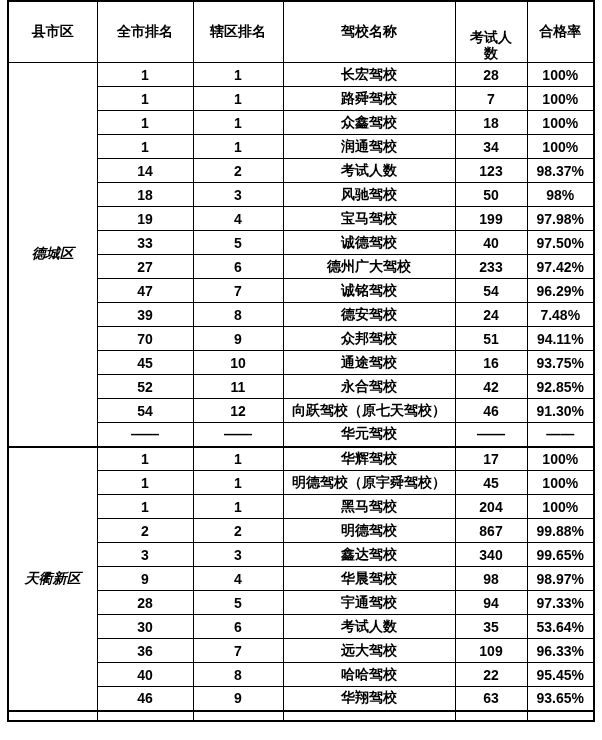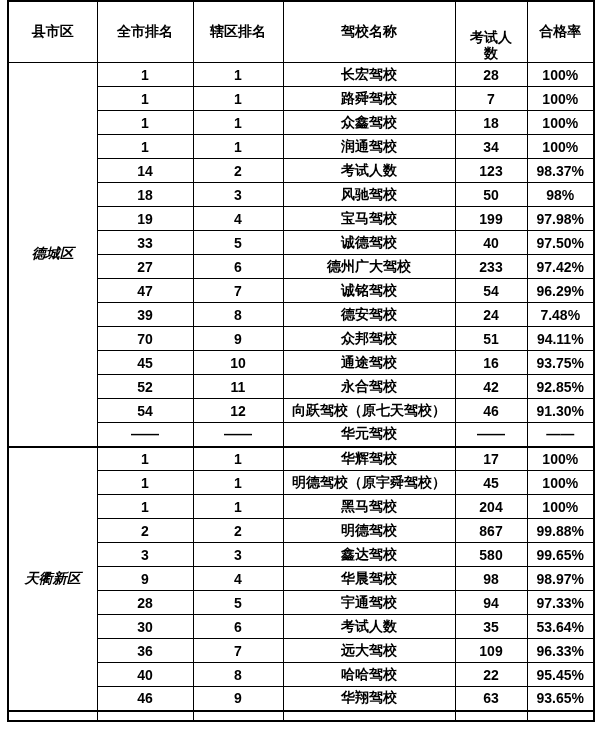--- a/index.html
+++ b/index.html
@@ -221,21 +221,21 @@
           <td>2</td>
           <td>2</td>
           <td>明德驾校</td>
           <td>867</td>
           <td>99.88%</td>
         </tr>
         <tr>
           <td>3</td>
           <td>3</td>
           <td>鑫达驾校</td>
-          <td>580</td>
+          <td>340</td>
           <td>99.65%</td>
         </tr>
         <tr>
           <td>9</td>
           <td>4</td>
           <td>华晨驾校</td>
           <td>98</td>
           <td>98.97%</td>
         </tr>
         <tr>

